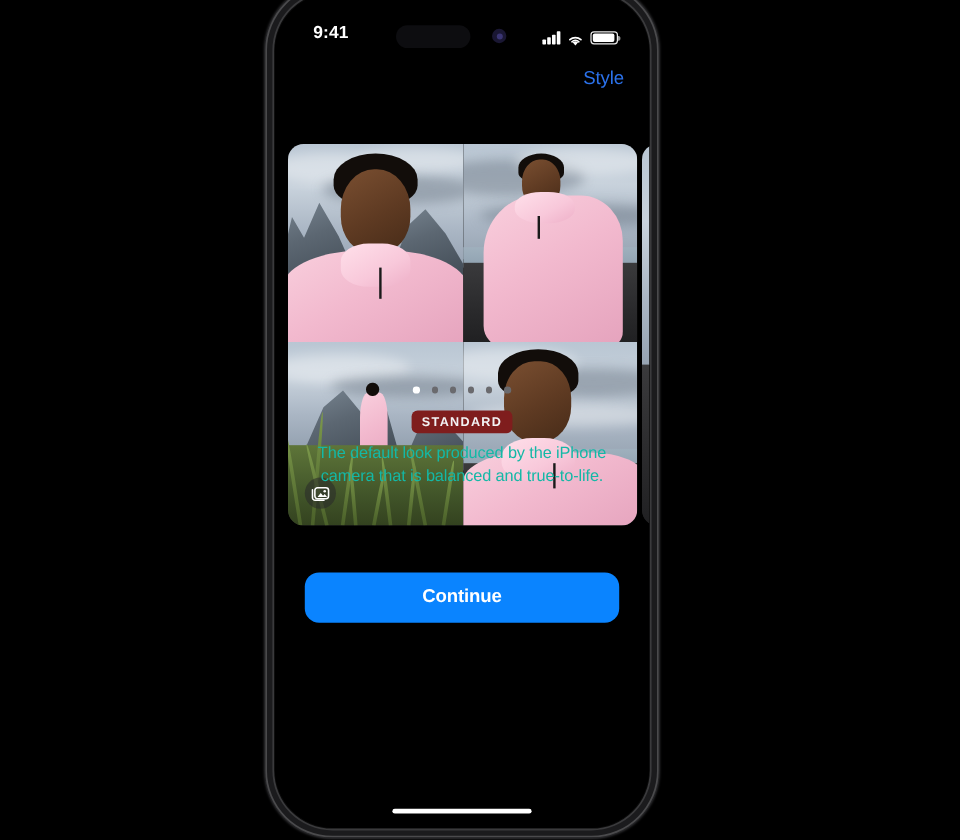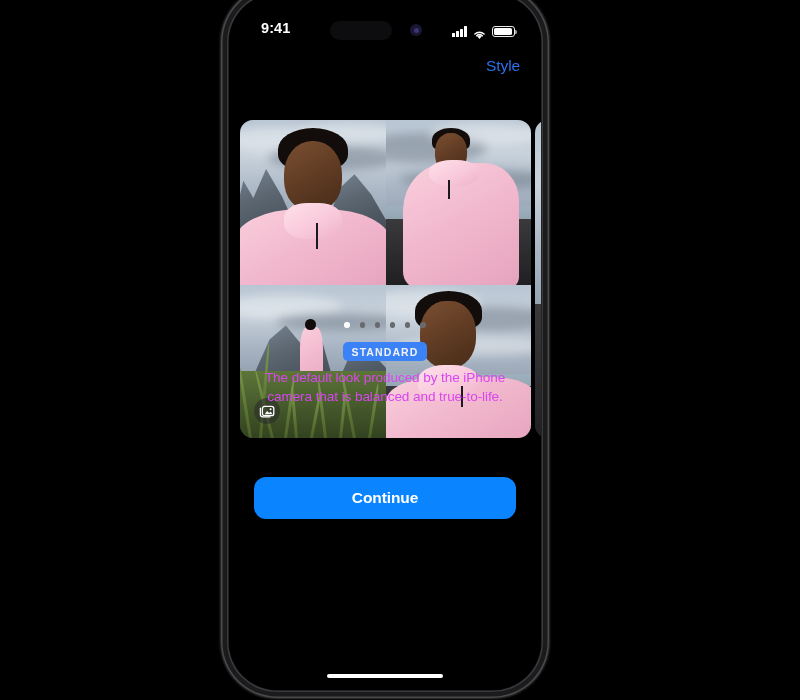--- a/index.html
+++ b/index.html
@@ -420,39 +420,39 @@
 
   
   .style-badge-row {
     position: absolute;
     left: 0; right: 0;
     top: 348px;
     display: flex;
     justify-content: center;
   }
   .style-badge {
-    background: #3b82f6;
+    background: #7f1d1d;
     color: #f2f2f4;
     font-size: 10.5px;
     font-weight: bold;
     letter-spacing: 1.1px;
     padding: 3.5px 9px 3px;
     border-radius: 5px;
   }
 
   
   .style-desc {
     position: absolute;
     left: 24px;
     right: 24px;
     top: 374px;
     text-align: center;
     font-size: 13.6px;
     line-height: 19px;
-    color: #d946ef;
+    color: #14b8a6;
     letter-spacing: -0.1px;
   }
 
   
   .continue-btn {
     position: absolute;
     left: 25px;
     top: 483px;
     width: 262px;
     height: 42px;

